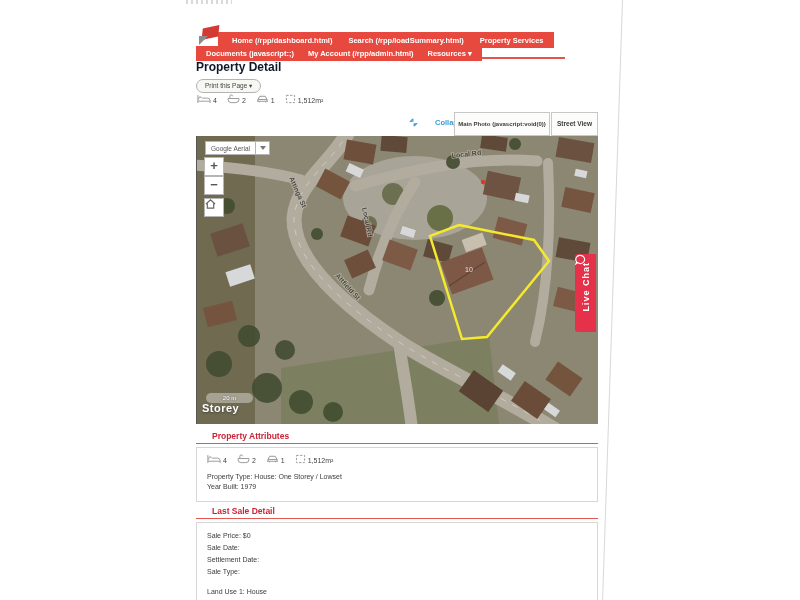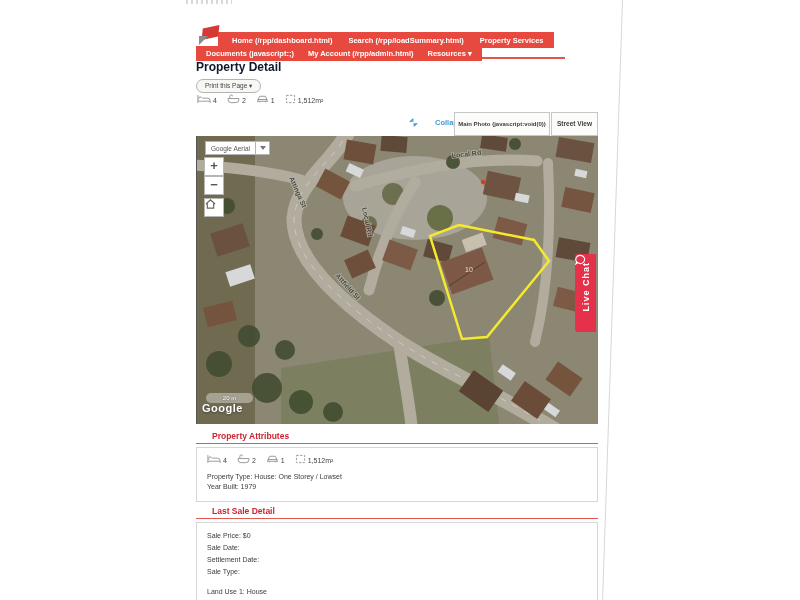--- a/index.html
+++ b/index.html
@@ -237,21 +237,21 @@
           <path d="M1 5.5 6 1l5 4.5M2.5 5v5h7V5" fill="none" stroke="#666" stroke-width="1.3"></path>
         </svg>
     </div>
     <div class="live-chat">
       <svg width="11" height="11" viewBox="0 0 12 12">
           <path d="M6 1.5a4.5 4.5 0 1 1-3.2 7.7L1 10.8l.7-2.3A4.5 4.5 0 0 1 6 1.5z" fill="none" stroke="#fff" stroke-width="1.2"></path>
         </svg>
       <span class="txt">Live Chat</span>
     </div>
     <div class="scale-bar">20 m</div>
-    <div class="google-logo">Google</div>
+    <div class="google-logo">Storey</div>
   </div>
 
   <div class="sec-head" style="top:431px">Property Attributes</div>
   <div class="sec-rule" style="top:443px"></div>
   <div class="sec-box attr-box">
     <div class="icon-row">
       <span class="item">
           <svg width="14" height="10" viewBox="0 0 16 11">
             <path d="M1 1v9M1 8h14v2M2 6v-1.5a1.5 1.5 0 0 1 3 0M6 4.5h6a3 3 0 0 1 3 3V8" fill="none" stroke="#9a9a9a" stroke-width="1.1"></path>
           </svg>

